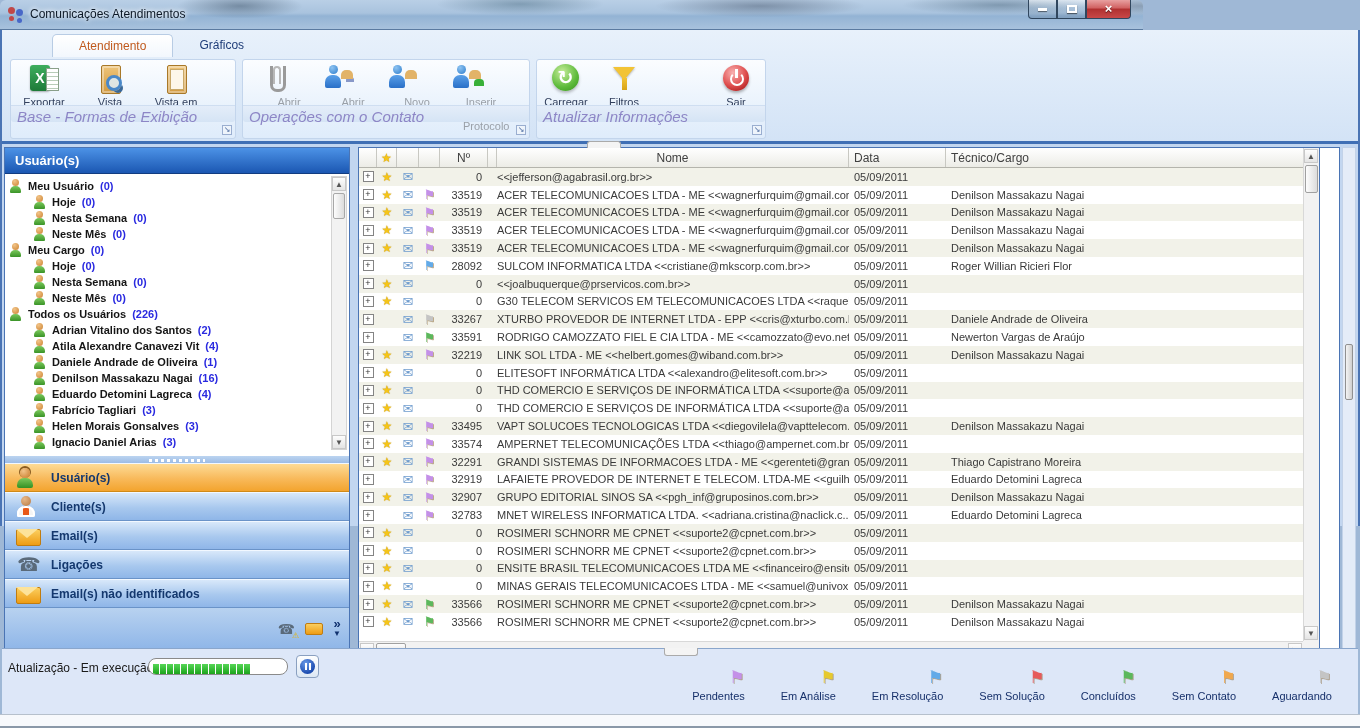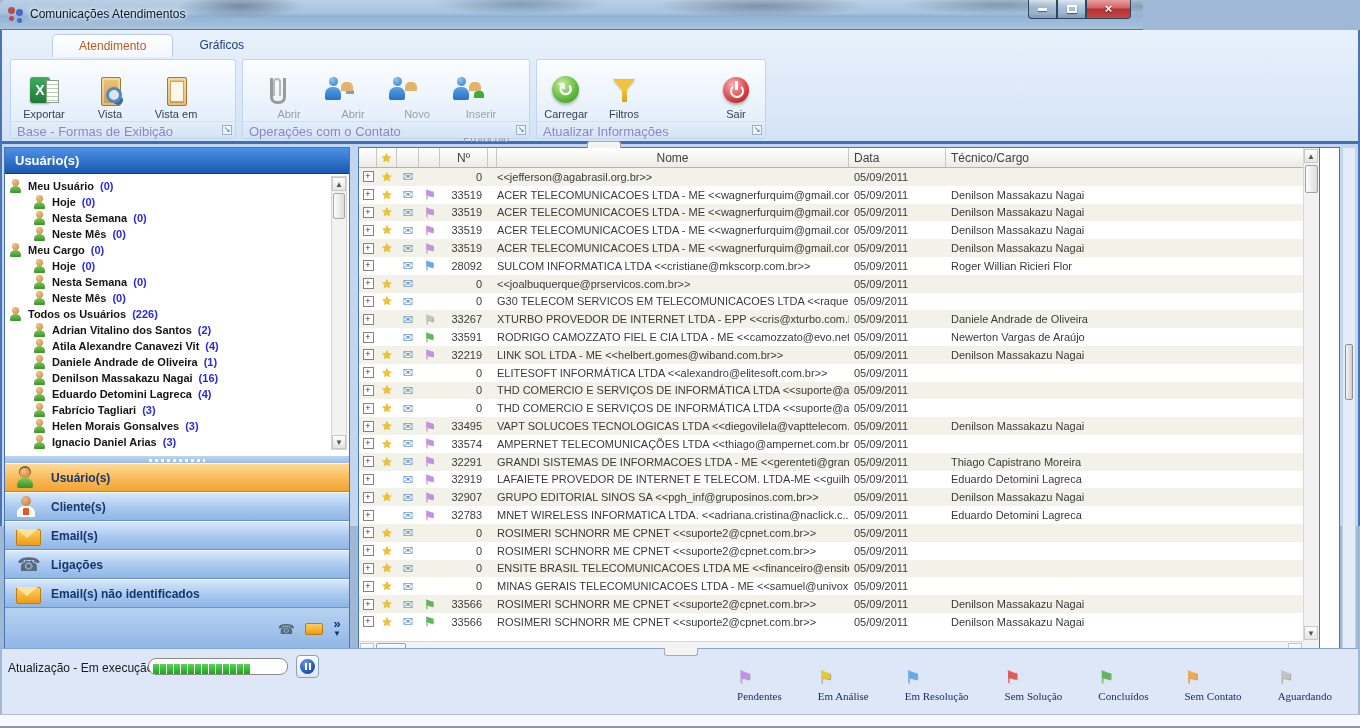--- a/index.html
+++ b/index.html
@@ -37,24 +37,24 @@
   .ribbon{position:absolute;left:0;top:0;width:1356px;height:114px;background:linear-gradient(#e8f1fb,#d3e3f6);border-bottom:3px solid #3f6fb5;}
   .tabstrip{position:absolute;left:50px;top:4px;height:23px;display:flex;}
   .rtab{padding:4px 26px 3px 26px;font-size:12px;color:#1e3c78;cursor:pointer;border-radius:5px 5px 0 0;}
   .rtab.active{background:linear-gradient(#ffffff,#f2f7fd);border:1px solid #b8cce4;border-bottom:none;color:#c05a1e;}
   .rgroups{position:absolute;left:0;top:27px;width:1356px;height:84px;}
   .rgroup{position:absolute;top:2px;height:80px;border:1px solid #c3d5ec;border-radius:3px;
     background:linear-gradient(#fbfdff,#e9f2fc 60%,#dfecfb);}
   .rgroup1{left:8px;width:226px;}
   .rgroup2{left:240px;width:288px;}
   .rgroup3{left:534px;width:230px;}
-  .rcaption{position:absolute;left:0;bottom:0;width:100%;height:17px;padding:2px 6px;font-size:13px;color:#8d86c6;
-    background:linear-gradient(#e4edf9,#d5e4f5);border-top:1px solid #cfdef1;border-radius:0 0 3px 3px;}
+  .rcaption{position:absolute;left:0;bottom:16px;width:100%;height:17px;padding:2px 6px;font-size:15px;color:#8d86c6;
+    background:linear-gradient(#e4edf9,#d5e4f5);border-top:1px solid #cfdef1;border-radius:0 0 3px 3px;font-style:italic;}
   .rlaunch{position:absolute;right:3px;bottom:3px;width:10px;height:10px;border:1px solid #9aaed0;background:#eef4fb;color:#4a6aa0;font-size:8px;line-height:8px;text-align:center;cursor:pointer;}
-  .rbtnrow{position:absolute;left:0;top:14px;display:flex;}
+  .rbtnrow{position:absolute;left:0;top:2px;display:flex;}
   .rbtn{width:66px;text-align:center;cursor:pointer;padding-top:1px;}
   .rgroup2 .rbtn{width:64px;}
   .rgroup3 .rbtn{width:58px;}
   .rgroup3 .rbtn:nth-of-type(3){margin-left:54px;}
   .rlbl{display:block;font-size:11px;color:#33415e;line-height:12px;}
   .rbtn.disabled .rlbl{color:#9aa0a8;margin-left:28px;}
   .rgroup2 .rlbl{color:#8a919c;}
 
   .ric{position:relative;display:block;width:34px;height:32px;margin:0 auto 1px auto;}
   .ric.excel::before{content:"X";position:absolute;left:3px;top:2px;width:20px;height:26px;border-radius:3px;
@@ -169,21 +169,21 @@
   
   .statusbar{position:absolute;left:0;top:618px;width:1356px;height:66px;background:#dde7f8;border-top:1px solid #8aa6cc;}
   .grip-status{position:absolute;left:662px;top:-1px;width:34px;height:8px;background:#f4f4f4;border:1px solid #aaa;border-top:none;border-radius:0 0 3px 3px;cursor:pointer;}
   .st-label{position:absolute;left:6px;top:12px;font-size:12px;color:#1a1a1a;}
   .progress{position:absolute;left:146px;top:9px;width:140px;height:17px;background:#fff;border:1px solid #8a8a8a;border-radius:8px;padding:2px 0 0 4px;overflow:hidden;}
   .progress i{display:inline-block;width:6px;height:11px;margin-right:1px;background:linear-gradient(#56d656,#16a016);}
   .pausebtn{position:absolute;left:294px;top:6px;width:23px;height:23px;border:1px solid #8aa0c0;border-radius:4px;background:linear-gradient(#fdfeff,#dde8f4);cursor:pointer;}
   .pausebtn::before{content:"";position:absolute;left:3px;top:3px;width:15px;height:15px;border-radius:50%;background:radial-gradient(circle at 38% 30%,#6a9ae8,#1c4cb0 70%);}
   .pausebtn::after{content:"";position:absolute;left:8px;top:7px;width:2px;height:7px;background:#fff;box-shadow:4px 0 0 #fff;}
   .legend{position:absolute;right:26px;top:18px;display:flex;gap:36px;align-items:flex-end;}
-  .litem{text-align:left;font-family:Liberation Serif, serif;}
+  .litem{text-align:right;}
   .flagico.lg::before{font-size:17px;}
   .llabel{font-size:11px;color:#16306a;margin-top:2px;white-space:nowrap;}
 
   .bottomstrip{position:absolute;left:0;top:714px;width:1360px;height:14px;background:#f7f9fc;border-top:1px solid #b6c0cc;border-bottom:2px solid #8a98a8;}
 </style>
 </head>
 <body>
 
 <div class="window">
 

